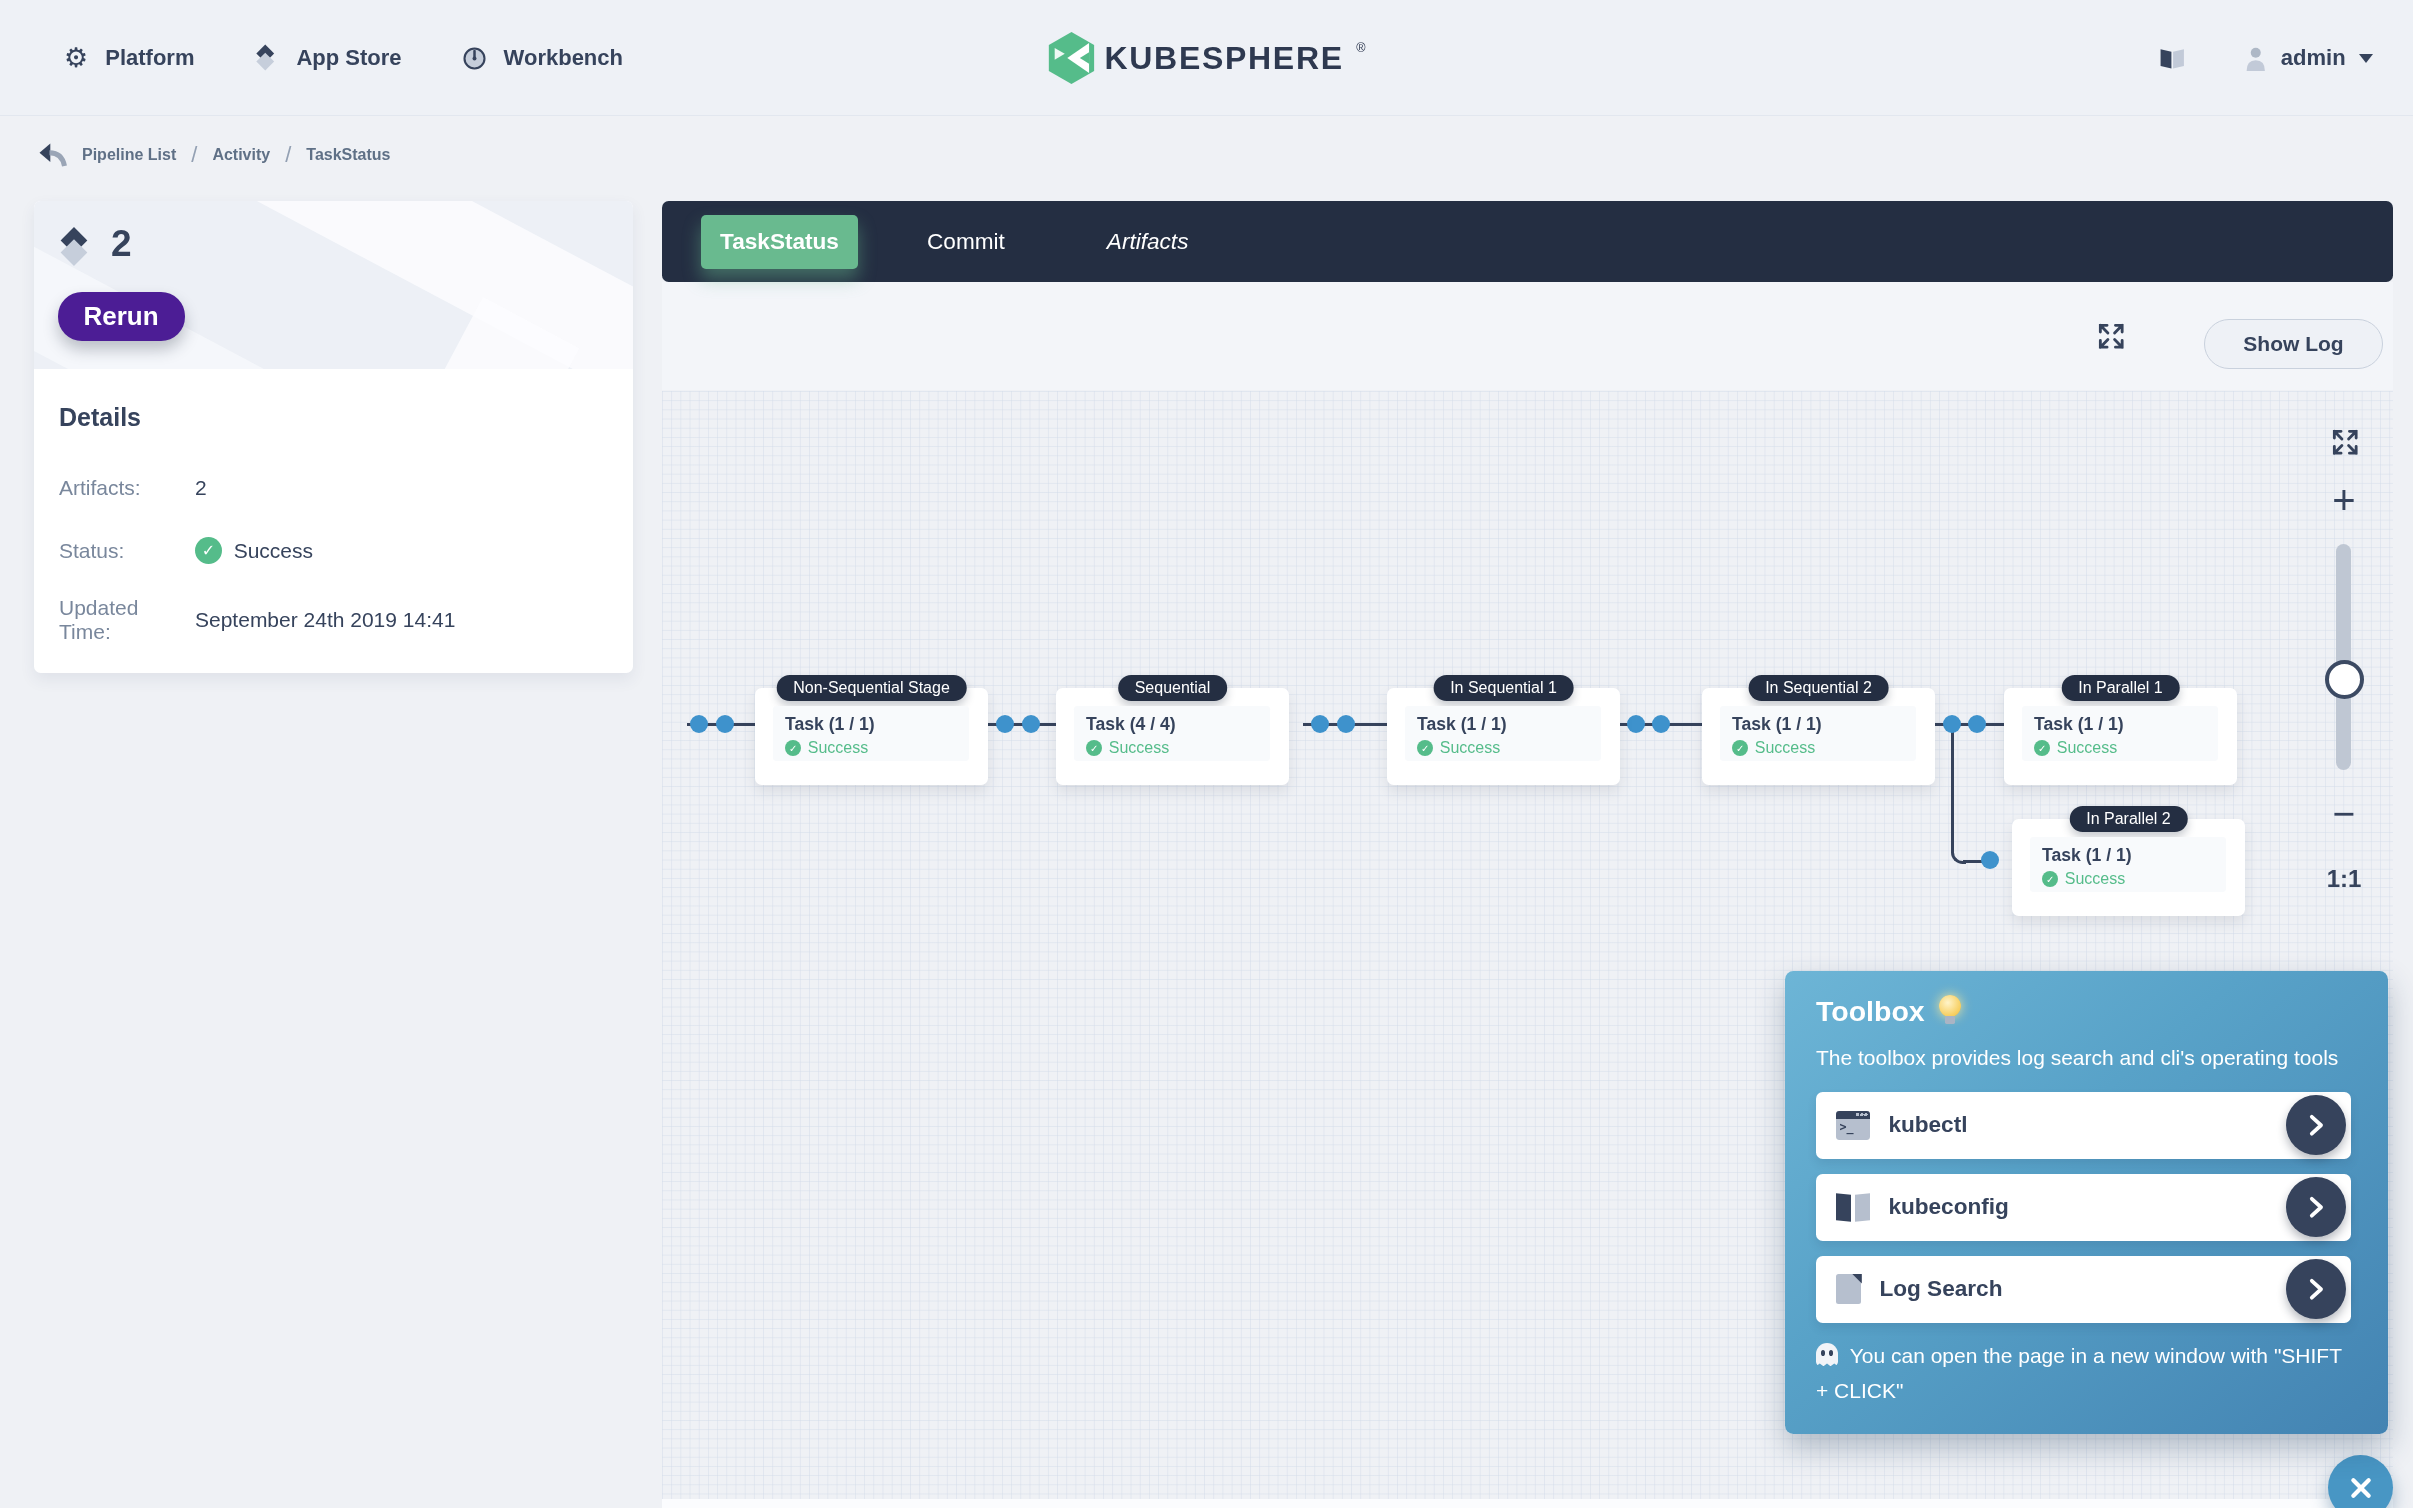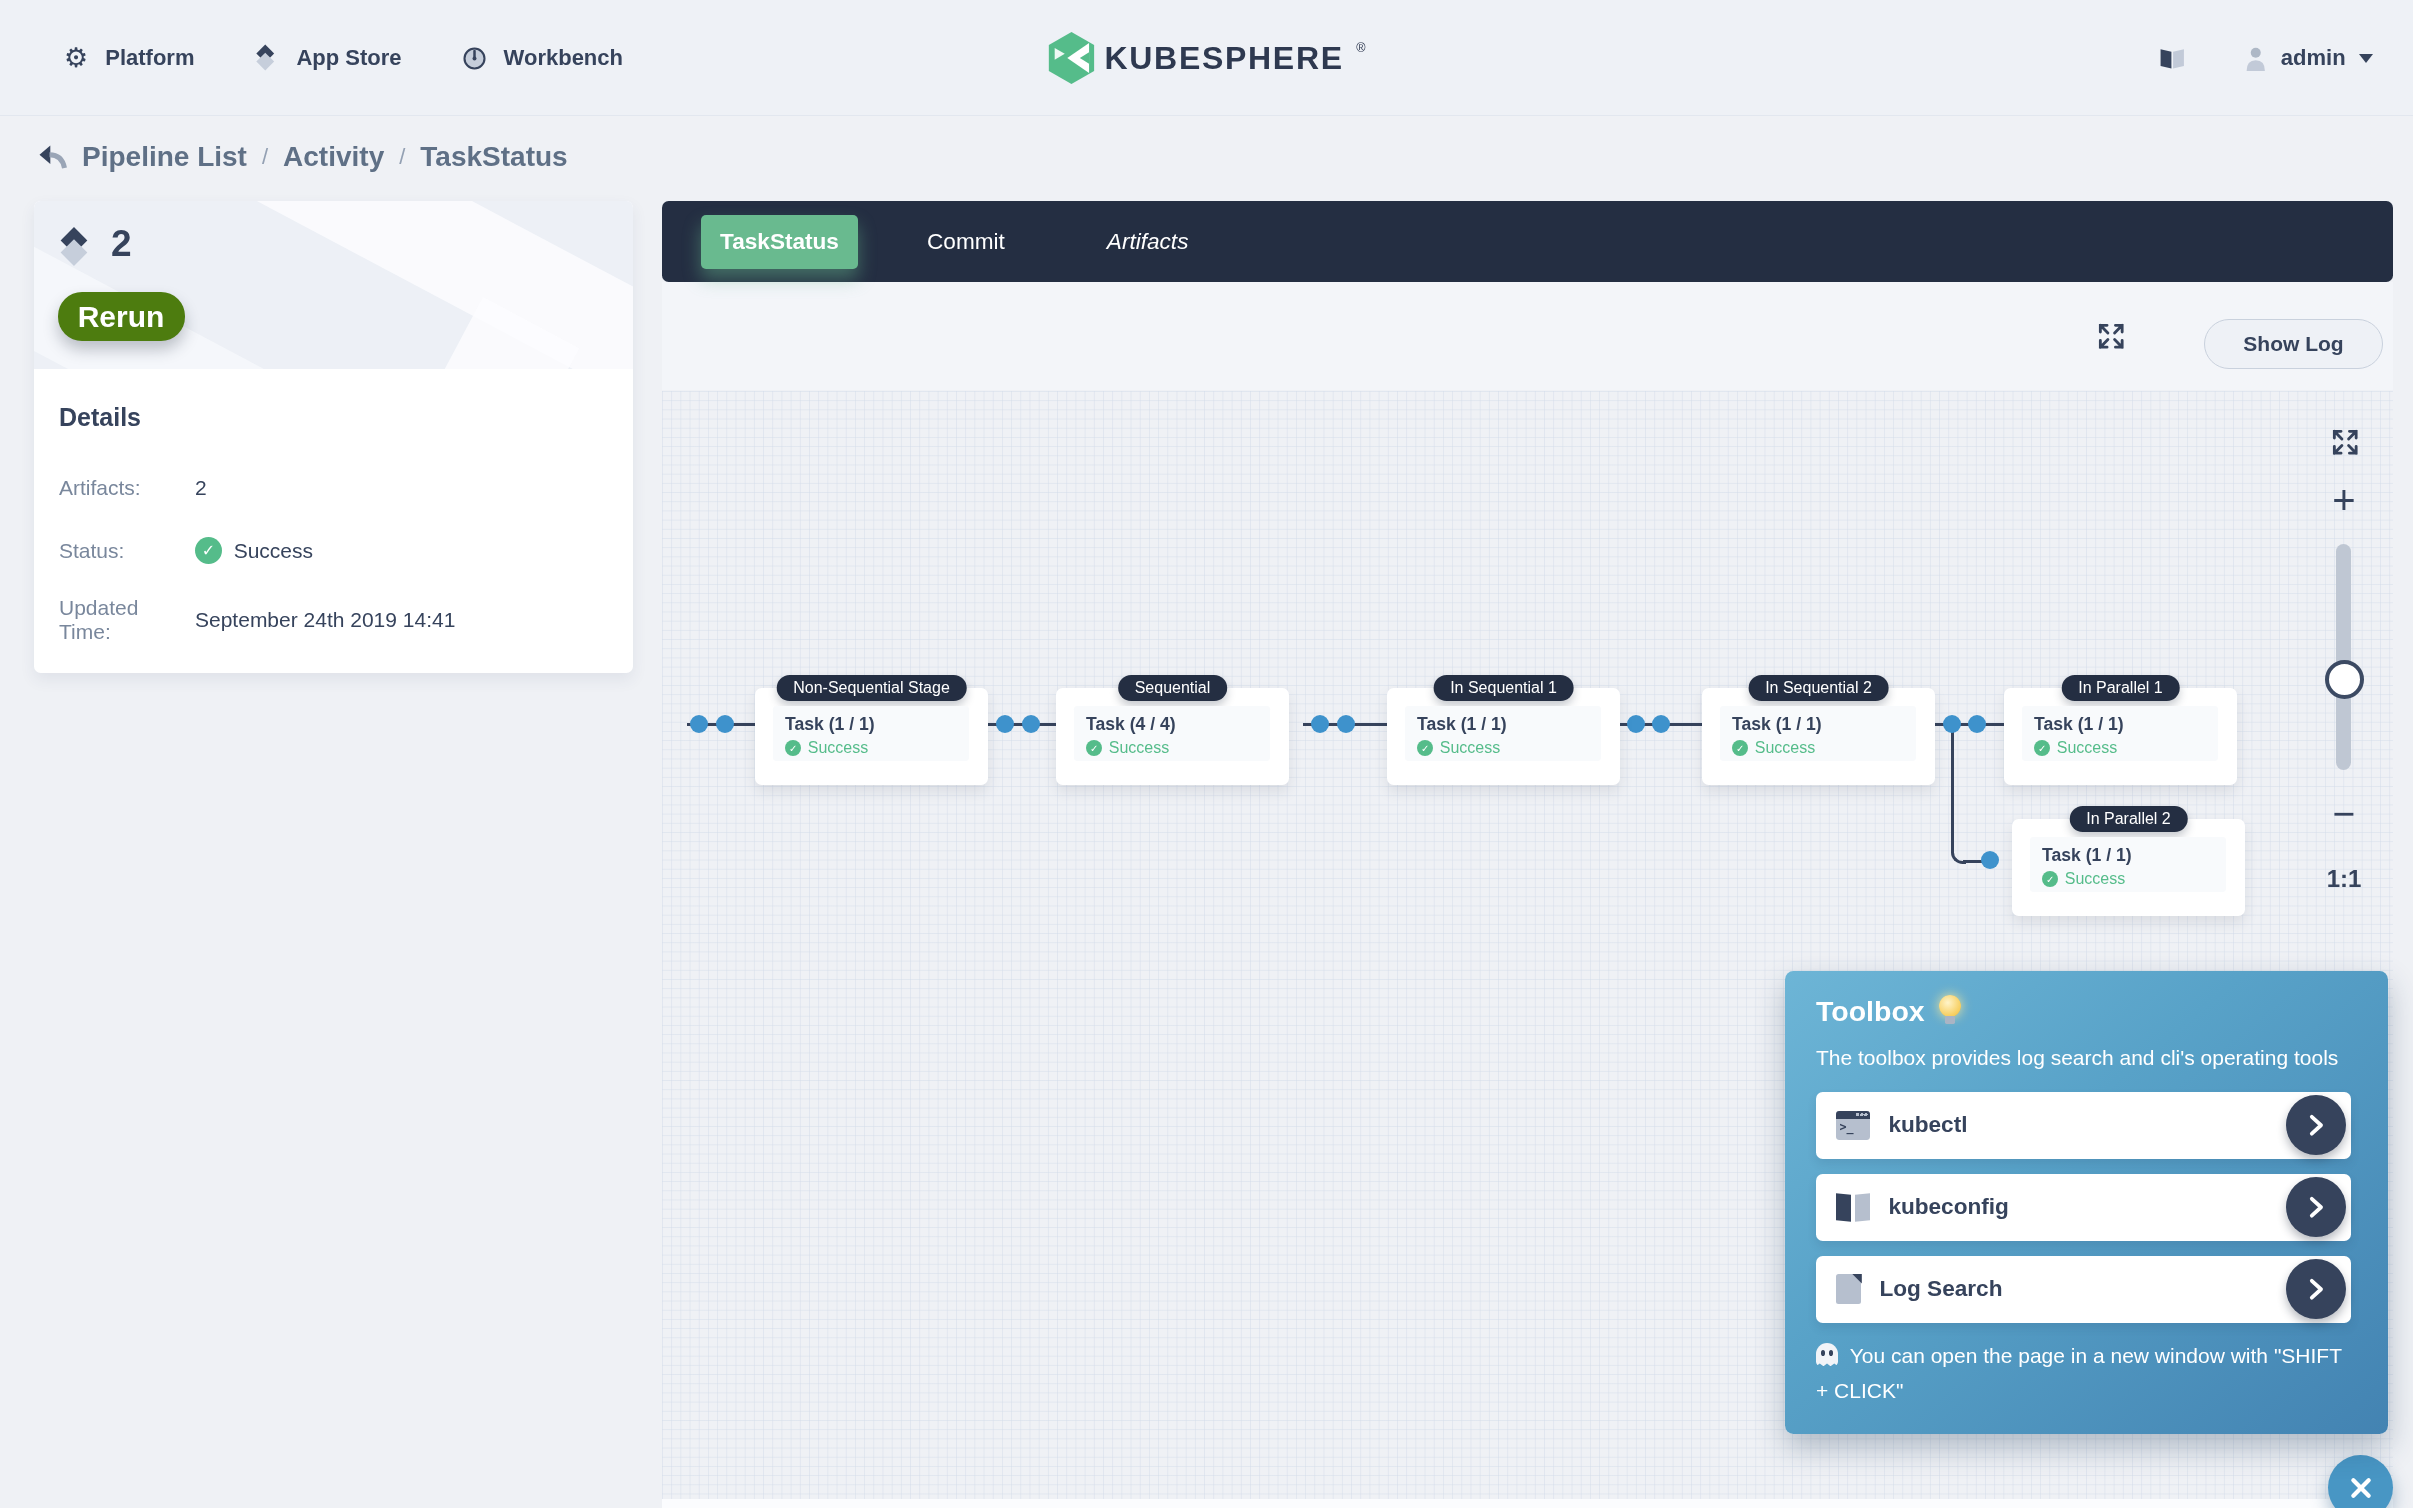--- a/index.html
+++ b/index.html
@@ -22,34 +22,34 @@
   .logo-word { font-size:32px; font-weight:800; letter-spacing:1.7px; color:#2e3950; }
   .logo-reg { font-size:12.6px; color:#2e3950; vertical-align:top; position:relative; top:-10px; margin-left:2.5px; }
 
   .nav-right { position:absolute; right:40px; top:0; height:116px; display:flex; align-items:center; gap:57px; }
   .user-chip { display:flex; align-items:center; gap:13.4px; cursor:pointer; }
   .user-chip .name { font-size:22px; font-weight:600; color:#36435c; }
   .caret-down { width:0; height:0; border-left:7.5px solid transparent; border-right:7.5px solid transparent; border-top:9.2px solid #36435c; }
 
   
   .breadcrumb { position:absolute; left:37px; top:141px; display:flex; align-items:center; gap:15px; z-index:30; }
-  .crumb { font-size:28px; color:#5f7086; font-weight:600; cursor:pointer;text-align:center; }
+  .crumb { font-size:16px; color:#5f7086; font-weight:600; cursor:pointer;text-align:center; }
   .crumb-sep { font-size:22px; color:#93a0b3; }
 
   
   .summary-card { position:absolute; left:34px; top:201px; width:599px; height:472px; background:#fff;
                   border-radius:6.7px; box-shadow:0 6.7px 15px rgba(50,70,100,.08); z-index:20; overflow:hidden; }
   .summary-top { position:relative; height:168px; background:#edf0f6; overflow:hidden; }
   .wm1 { position:absolute; left:201px; top:-126px; width:821px; height:101px; background:rgba(252,253,255,.8); transform:rotate(28deg); transform-origin:left top; }
   .wm2 { position:absolute; left:360px; top:101px; width:109px; height:352px; background:rgba(252,253,255,.8); transform:rotate(28deg); }
   .wm3 { position:absolute; left:-50px; top:101px; width:285px; height:92px; background:rgba(252,253,255,.55); transform:rotate(28deg); }
   .stack-big { position:absolute; left:25px; top:30px; transform:scale(1.35); transform-origin:left top; }
   .summary-number { position:absolute; left:77px; top:22px; font-size:37px; font-weight:700; color:#36435c; }
   .rerun-button { position:absolute; left:23.5px; top:91px; width:127px; height:49px; border:none; border-radius:24px;
-                  background:#4d7c0f; color:#fff; font-size:30px; font-weight:600; font-family:inherit; cursor:pointer;
+                  background:#4c1d95; color:#fff; font-size:26px; font-weight:600; font-family:inherit; cursor:pointer;
                   box-shadow:0 8.4px 15px rgba(36,46,66,.28); }
   .summary-details { padding:34px 25px 0 25px; }
   .details-title { font-size:25px; font-weight:700; color:#36435c; margin-bottom:39px; }
   .detail-row { display:grid; grid-template-columns:136px 1fr; align-items:center; margin-bottom:28.5px; min-height:34px; }
   .detail-label { font-size:21px; color:#79879c; }
   .detail-value { font-size:21px; color:#36435c; display:flex; align-items:center; gap:11.7px; }
   .check-circle { display:inline-flex; align-items:center; justify-content:center; width:27px; height:27px; border-radius:50%;
                   background:#55bc8a; color:#fff; font-size:16px; flex:0 0 auto; }
 
   

